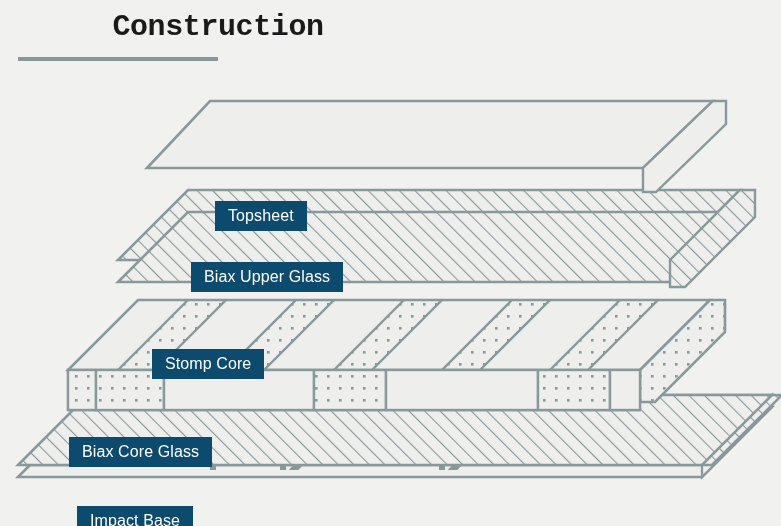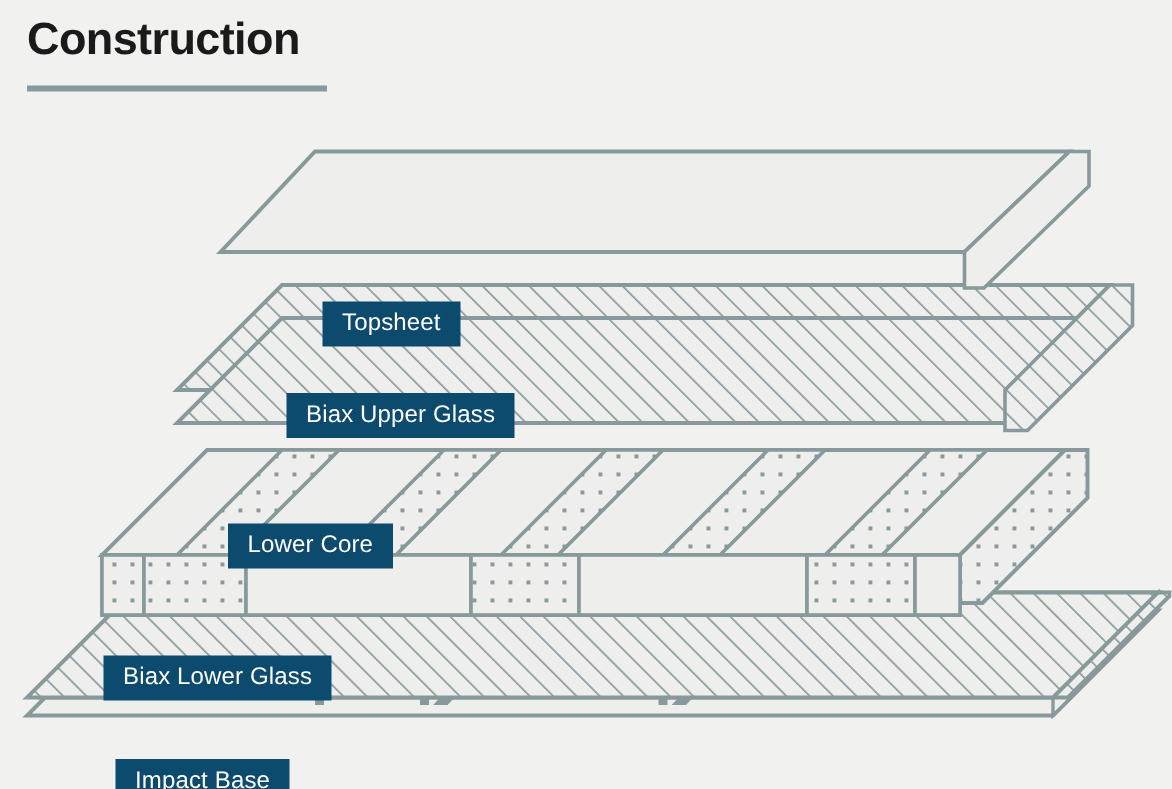--- a/index.html
+++ b/index.html
@@ -27,21 +27,22 @@
     top: 8px;
     width: 400px;
   }
   .page-title {
     font-size: 30px;
     font-weight: bold;
     color: #1a1a1a;
     letter-spacing: -0.4px;
     line-height: 38px;
     margin: 0;
-    font-family: Liberation Sans, sans-serif;
+    font-family: Liberation Mono, monospace;
+    text-align: center;
   }
   .title-rule {
     width: 200px;
     height: 4px;
     background: #87999a;
     margin-top: 11px;
   }
 
   
   .diagram-wrap {
@@ -181,20 +182,20 @@
         <polygon points="210,29 713,29 643,96 147,96" fill="#eeeeed" stroke="#87999a" stroke-width="2.6"></polygon>
 
         <polygon points="713,29 726,29 726,52 656,120 643,120 643,96" fill="#eeeeed" stroke="#87999a" stroke-width="2.4"></polygon>
       </g>
     </svg>
 
     <div class="layer-label label-topsheet">Topsheet</div>
 
     <div class="layer-label label-biax-upper">Biax Upper Glass</div>
 
-    <div class="layer-label label-stomp-core">Lower Core</div>
-
-    <div class="layer-label label-biax-lower">Biax Lower Glass</div>
+    <div class="layer-label label-stomp-core">Stomp Core</div>
+
+    <div class="layer-label label-biax-lower">Biax Core Glass</div>
 
     <div class="layer-label label-impact-base">Impact Base</div>
   </div>
 
 </div>
 
 </body></html>

